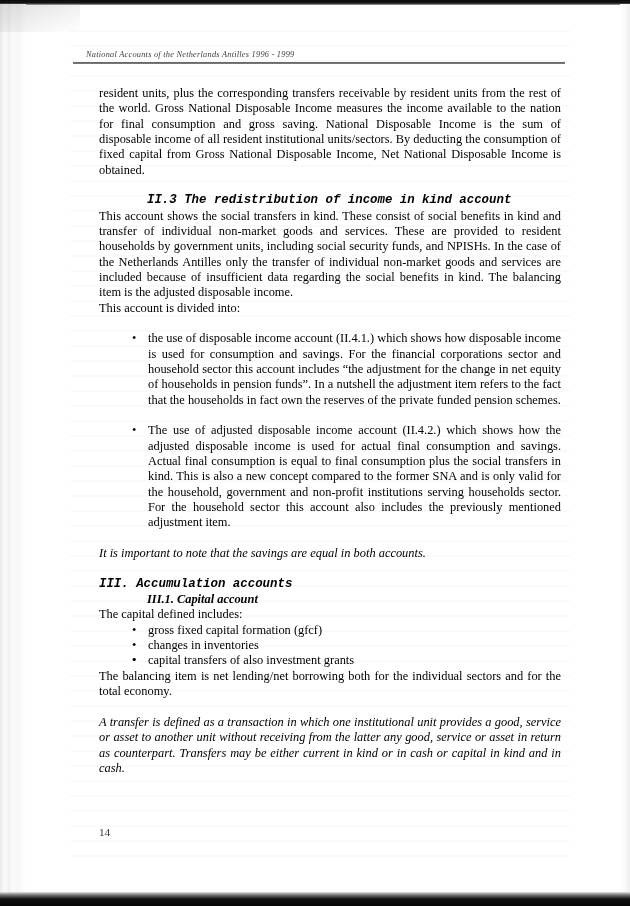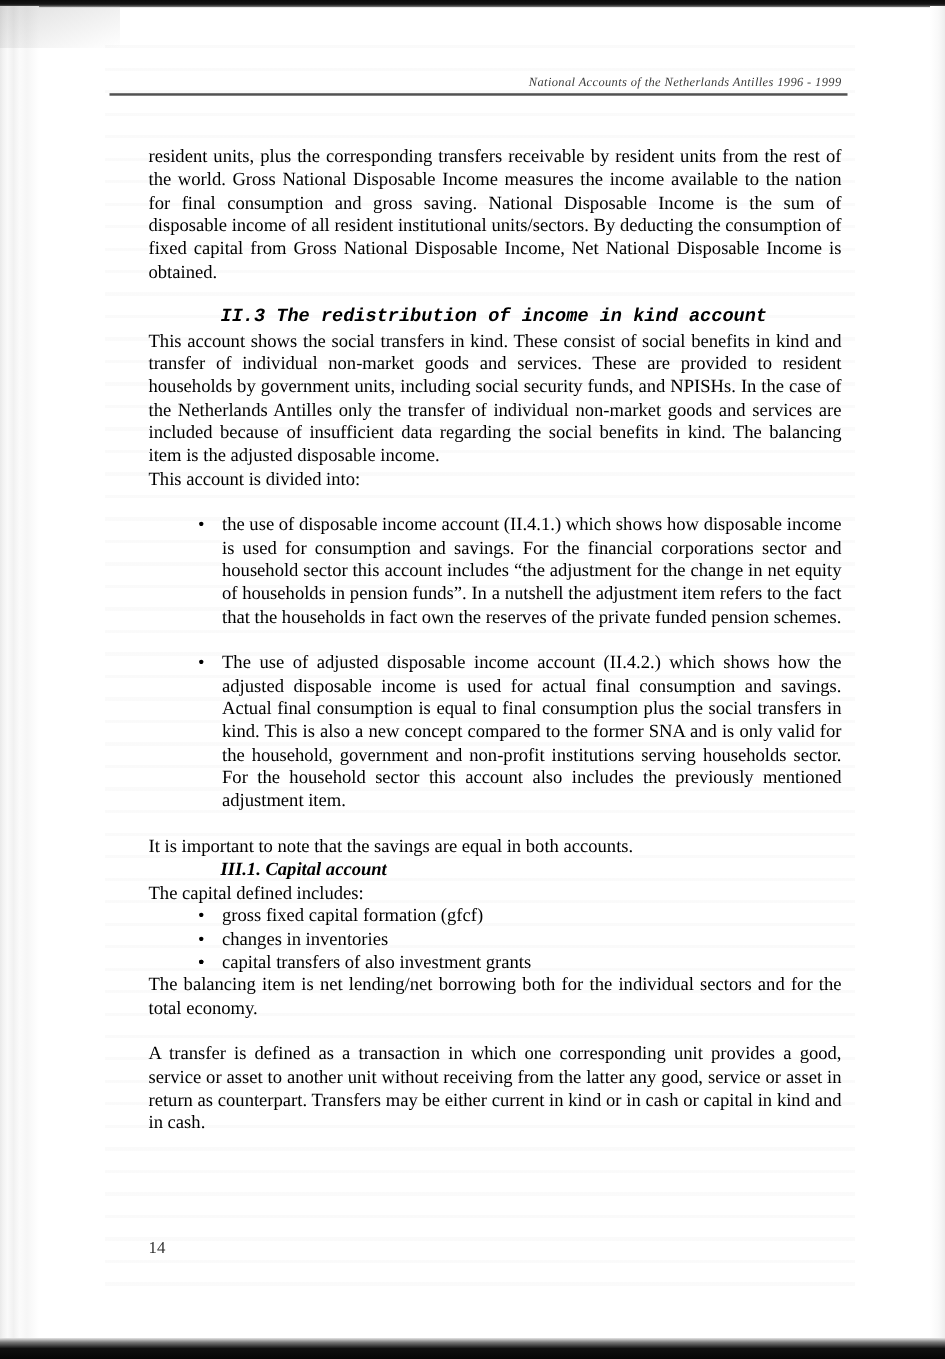--- a/index.html
+++ b/index.html
@@ -58,24 +58,23 @@
     width: 500px; height: 840px;
     opacity: 0.045;
     background:
       repeating-linear-gradient(to bottom, rgba(60,60,60,0.55) 0px, rgba(60,60,60,0.55) 2px, rgba(255,255,255,0) 2px, rgba(255,255,255,0) 15px);
     pointer-events: none;
   }
 
   
   .running-head {
     position: absolute;
-    left: 99px;
+    left: 86px;
     top: 50px;
     width: 462px;
-    text-align: right;
     font-style: italic;
     font-size: 8.3px;
     letter-spacing: 0.25px;
     color: #3c3c3c;
     white-space: nowrap;
   }
   .head-rule {
     position: absolute;
     left: 73px;
     top: 62px;
@@ -83,32 +82,31 @@
     height: 2px;
     background: linear-gradient(to bottom, #8e8e8e 0%, #4a4a4a 45%, #9c9c9c 100%);
   }
 
   
   .body-area {
     position: absolute;
     left: 99px;
     top: 86px;
     width: 462px;
-    margin-top: 11px;
   }
 
   p.para {
     margin: 0;
     font-size: 12.4px;
     line-height: 15.35px;
     text-align: justify;
     text-justify: inter-word;
     hyphens: none;
   }
-  p.para.gap-before { margin-top: 15.3px; }
+  p.para.gap-before { margin-top: 15.3px; font-style: italic; }
 
   h3.subhead {
     margin: 0;
     font-size: 12.4px;
     line-height: 15.35px;
     font-weight: bold;
     font-style: italic;
     text-align: left;
   }
   h3.subhead.indent-1 { padding-left: 48px; }
@@ -185,20 +183,21 @@
         <span>the use of disposable income account (II.4.1.) which shows how disposable income is used for consumption and savings. For the financial corporations sector and household sector this account includes “the adjustment for the change in net equity of households in pension funds”. In a nutshell the adjustment item refers to the fact that the households in fact own the reserves of the private funded pension schemes.</span>
       </li>
       <li>
         <span class="dot">•</span>
         <span>The use of adjusted disposable income account (II.4.2.) which shows how the adjusted disposable income is used for actual final consumption and savings. Actual final consumption is equal to final consumption plus the social transfers in kind. This is also a new concept compared to the former SNA and is only valid for the household, government and non-profit institutions serving households sector. For the household sector this account also includes the previously mentioned adjustment item.</span>
       </li>
     </ul>
 
     <p class="para gap-before">It is important to note that the savings are equal in both accounts.</p>
 
+    <h3 class="subhead indent-0 gap-before">III. Accumulation accounts</h3>
 
     <h3 class="subhead indent-2">III.1. Capital account</h3>
 
     <p class="para">The capital defined includes:</p>
 
     <ul class="bullets tight">
       <li>
         <span class="dot">•</span>
         <span>gross fixed capital formation (gfcf)</span>
       </li>
@@ -210,20 +209,20 @@
         <span class="dot">•</span>
       </li>
       <li>
         <span class="dot">•</span>
         <span>capital transfers of also investment grants</span>
       </li>
     </ul>
 
     <p class="para">The balancing item is net lending/net borrowing both for the individual sectors and for the total economy.</p>
 
-    <p class="para gap-before">A transfer is defined as a transaction in which one corresponding unit provides a good, service or asset to another unit without receiving from the latter any good, service or asset in return as counterpart. Transfers may be either current in kind or in cash or capital in kind and in cash.</p>
+    <p class="para gap-before">A transfer is defined as a transaction in which one institutional unit provides a good, service or asset to another unit without receiving from the latter any good, service or asset in return as counterpart. Transfers may be either current in kind or in cash or capital in kind and in cash.</p>
 
   </div>
 
   <div class="folio">14</div>
 
   <div class="scan-edge-bottom"></div>
 </div>
 
 </body></html>

